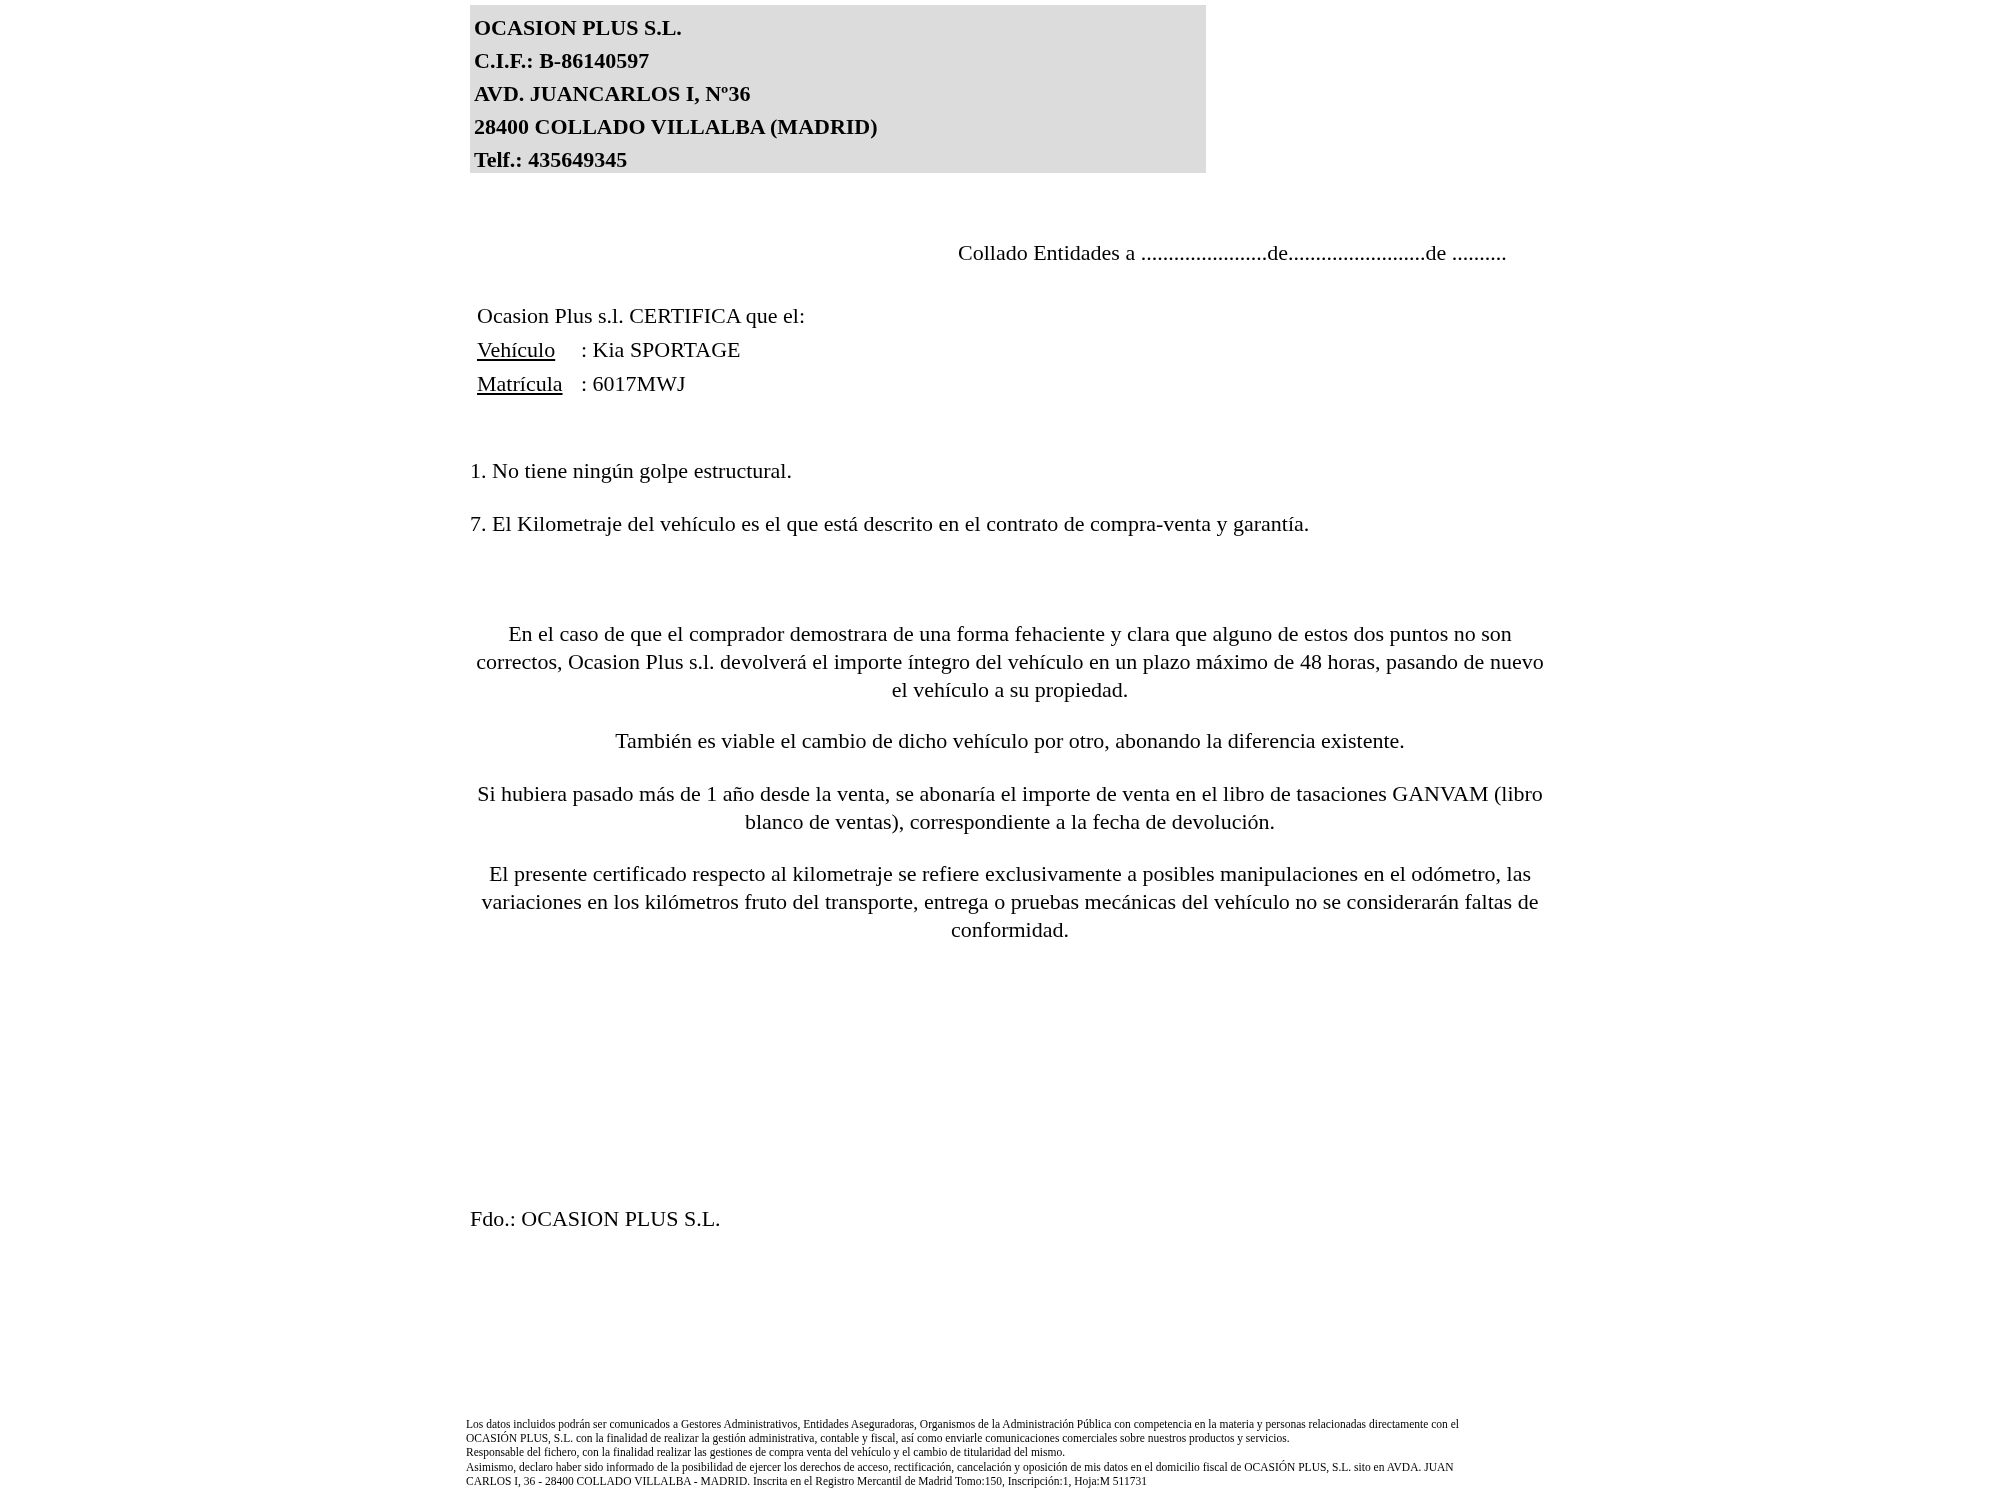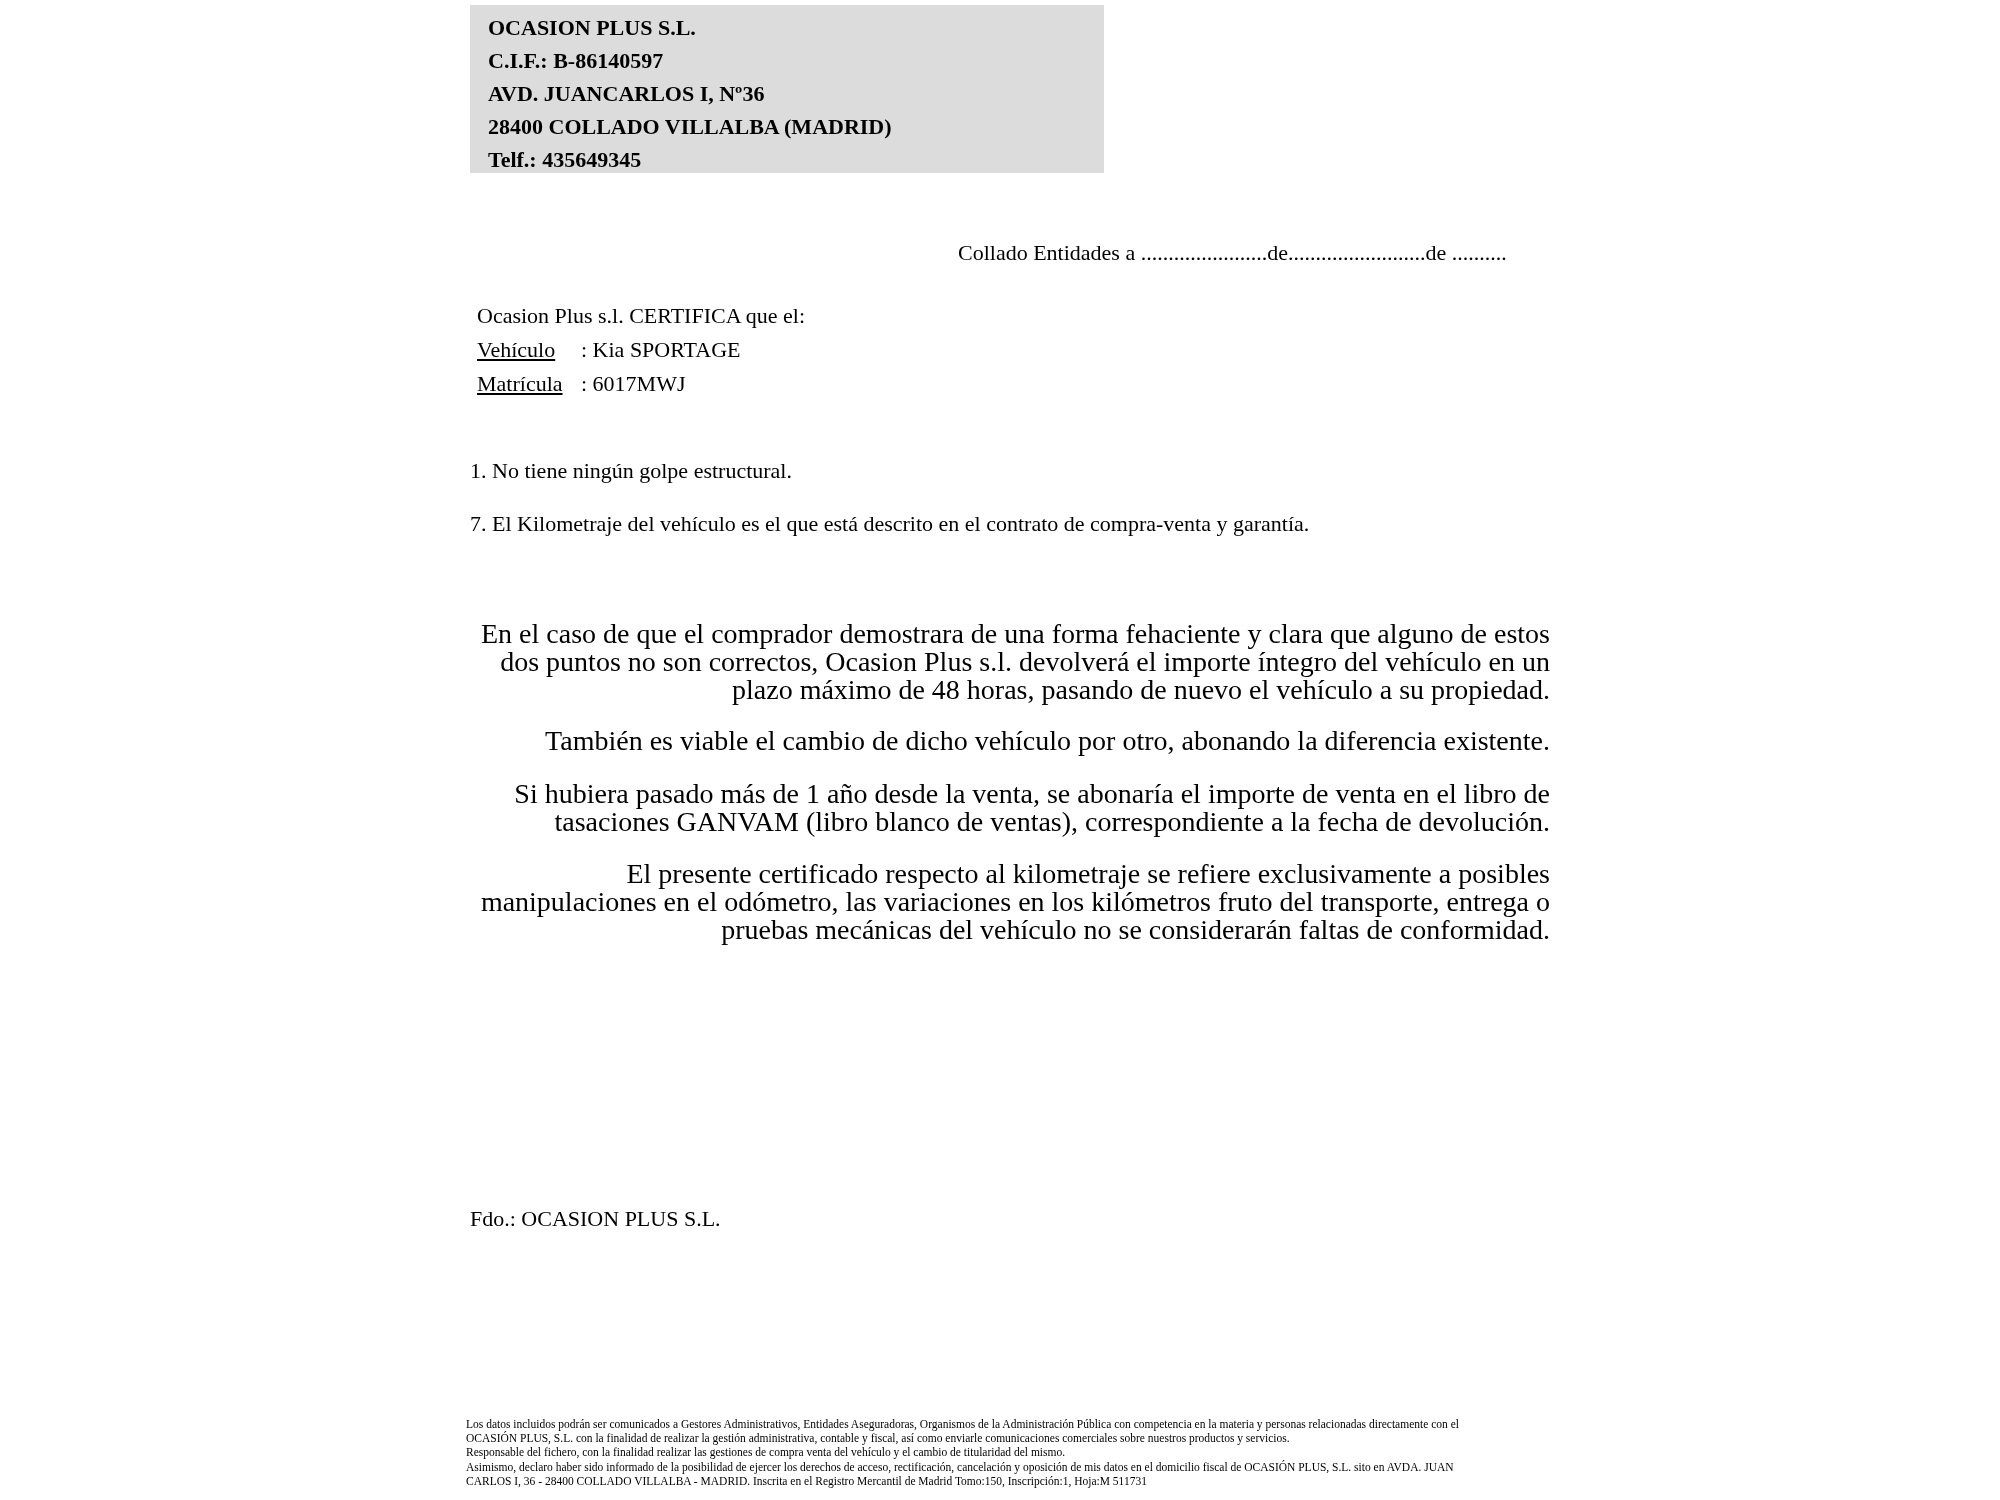--- a/index.html
+++ b/index.html
@@ -9,24 +9,24 @@
     position: relative;
     background: #ffffff;
     color: #000000;
     font-family: "Liberation Serif", serif;
     overflow: hidden;
   }
   .header-box {
     position: absolute;
     left: 470px;
     top: 5px;
-    width: 634px;
+    width: 736px;
     height: 168px;
     background: #dcdcdc;
-    padding: 6px 0 0 18px;
+    padding: 6px 0 0 4px;
     box-sizing: border-box;
   }
   .header-line {
     font-weight: bold;
     font-size: 22px;
     line-height: 33px;
     white-space: nowrap;
   }
   .date-line {
     position: absolute;
@@ -61,23 +61,23 @@
     width: 1090px;
     font-size: 22px;
     line-height: 28px;
   }
   .point-1 { top: 457px; }
   .point-2 { top: 510px; }
   .para {
     position: absolute;
     left: 470px;
     width: 1080px;
-    font-size: 28px;
+    font-size: 22px;
     line-height: 28px;
-    text-align: right;
+    text-align: center;
   }
   .para-1 { top: 620px; }
   .para-2 { top: 727px; }
   .para-3 { top: 780px; }
   .para-4 { top: 860px; }
   .signature {
     position: absolute;
     left: 470px;
     top: 1206px;
     font-size: 22px;

